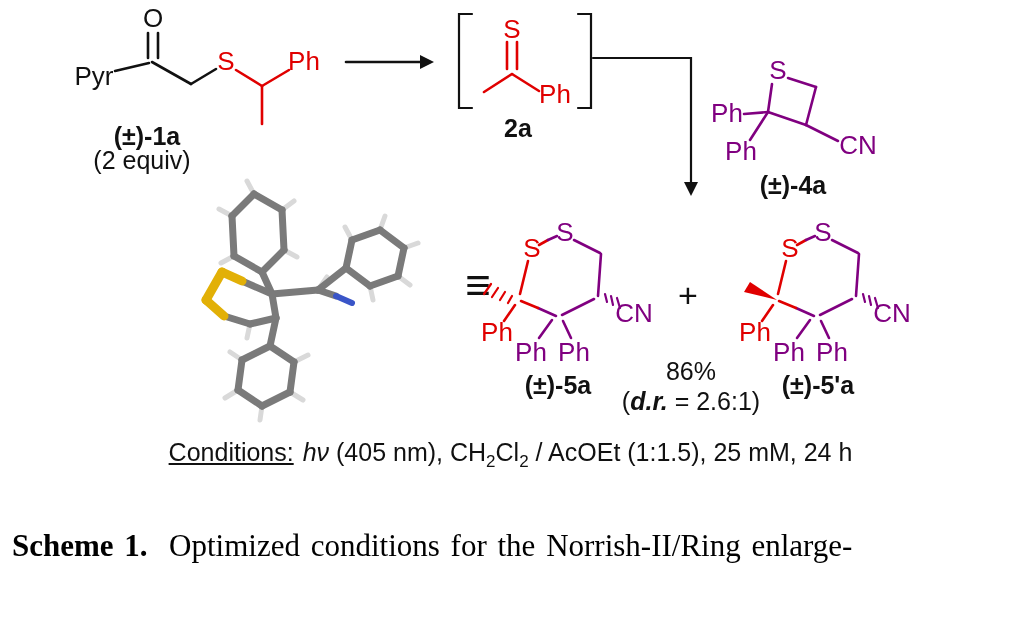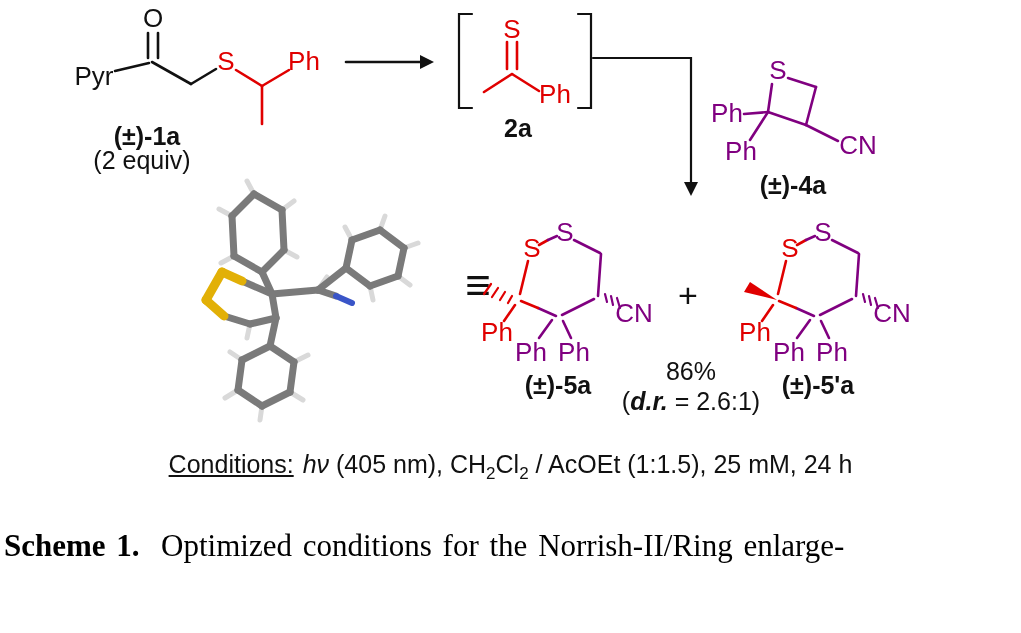--- a/index.html
+++ b/index.html
@@ -11,25 +11,25 @@
   .red-t{fill:#e00000;}
   .pur-t{fill:#800080;}
   .lbl{font-size:25px;font-weight:bold;fill:#111;}
   .plain{font-size:25px;fill:#111;}
   .bk{stroke:#111;stroke-width:2.6;fill:none;stroke-linecap:round;}
   .rd{stroke:#e00000;stroke-width:2.6;fill:none;stroke-linecap:round;}
   .pp{stroke:#800080;stroke-width:2.6;fill:none;stroke-linecap:round;}
   .thin{stroke-width:2.2;}
   .ah{fill:#111;stroke:none;}
   .conditions{position:absolute;top:438px;left:0;width:1021px;text-align:center;
-              font-size:25px;white-space:pre;color:#111;margin-top:12px;}
+              font-size:25px;white-space:pre;color:#111;}
   .cond-label{text-decoration:underline;}
   .cond-hv{font-style:italic;margin-left:9px;}
   .conditions sub{font-size:17px;}
-  .caption{position:absolute;top:524px;left:4px;width:1005px;
+  .caption{position:absolute;top:524px;left:12px;width:1005px;
            font-family:"Liberation Serif",serif;font-size:31px;line-height:44px;
            color:#000;white-space:pre-wrap;word-spacing:3px;}
   .cap-bold{font-weight:bold;}
   .cap-line2{word-spacing:12px;}
 </style>
 </head>
 <body>
 
 <div class="page">
 

